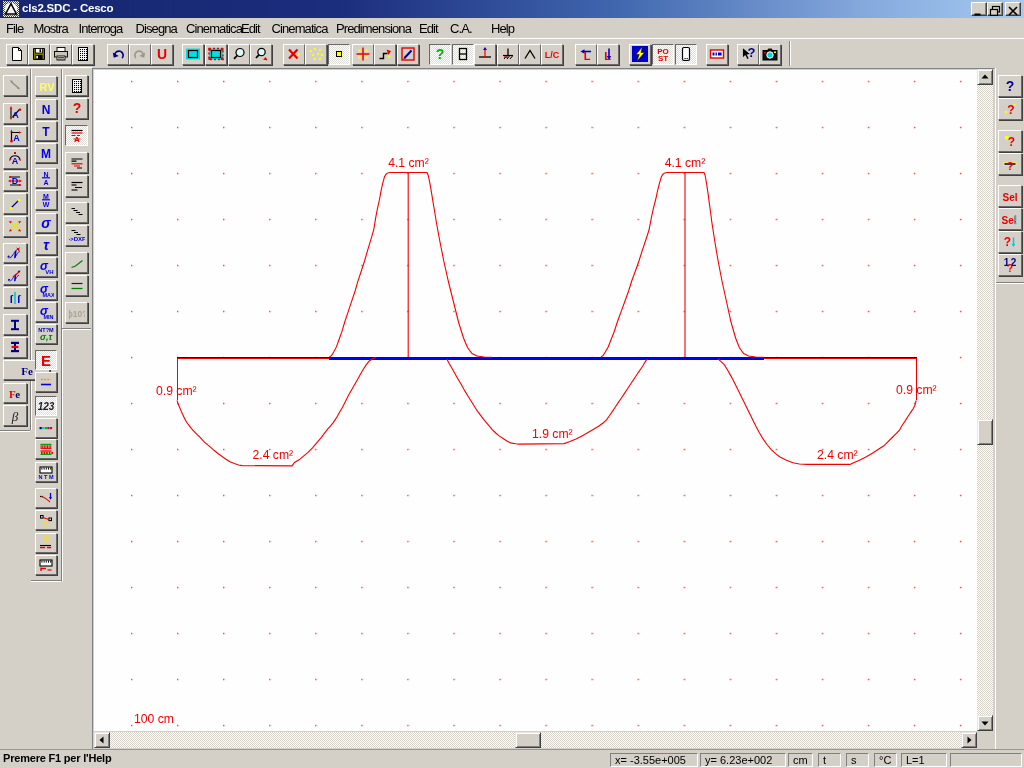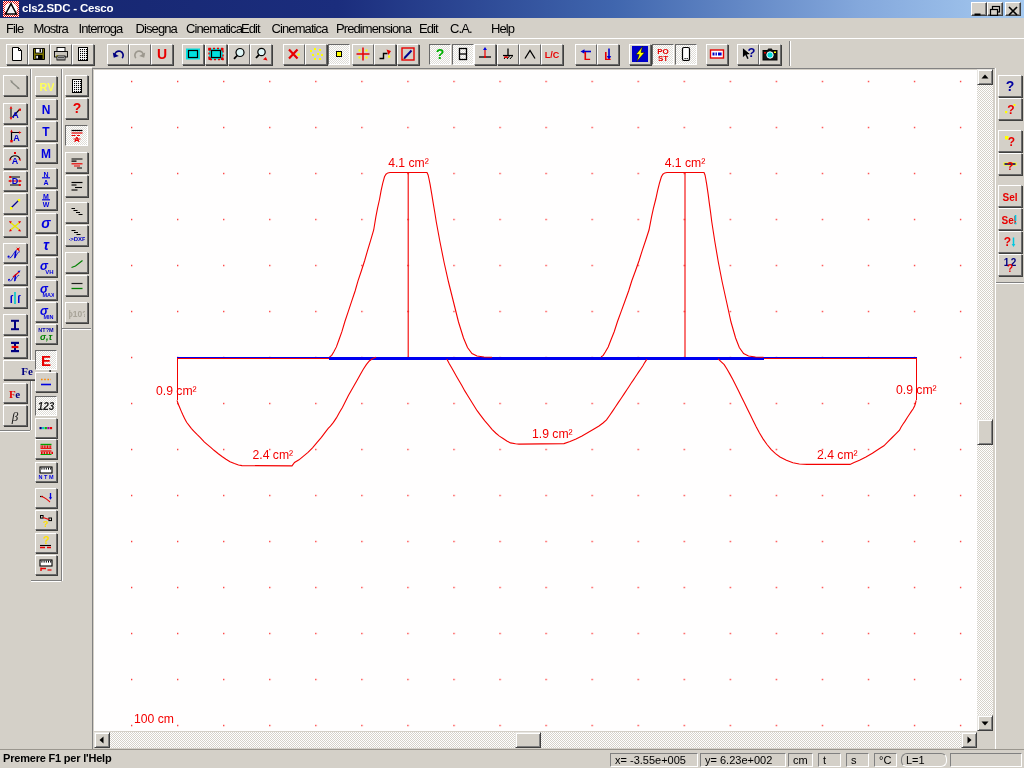--- a/index.html
+++ b/index.html
@@ -760,14 +760,14 @@
 <div class="thumb abs" style="left:515px;top:732px;width:26px;height:16px;"></div>
 <div class="abs" style="left:977px;top:732px;width:17px;height:16px;background:#d4d0c8;"></div>
 <div id="statusbar" class="abs">
     <span class="txt" style="left:3px;top:2px;font-size:11px;letter-spacing:-0.2px;">Premere F1 per l'Help</span>
     <span class="scell" style="left:610px;width:88px;">x= -3.55e+005</span>
     <span class="scell" style="left:700px;width:86px;">y= 6.23e+002</span>
     <span class="scell" style="left:788px;width:25px;">cm</span>
     <span class="scell" style="left:818px;width:23px;">t</span>
     <span class="scell" style="left:846px;width:23px;">s</span>
     <span class="scell" style="left:874px;width:23px;">°C</span>
-    <span class="scell" style="left:901px;width:46px;border-radius:6px;">L=1</span>
+    <span class="scell" style="left:901px;width:46px;">L=1</span>
     <span class="scell" style="left:950px;width:72px;"></span>
   </div>
 </body></html>

